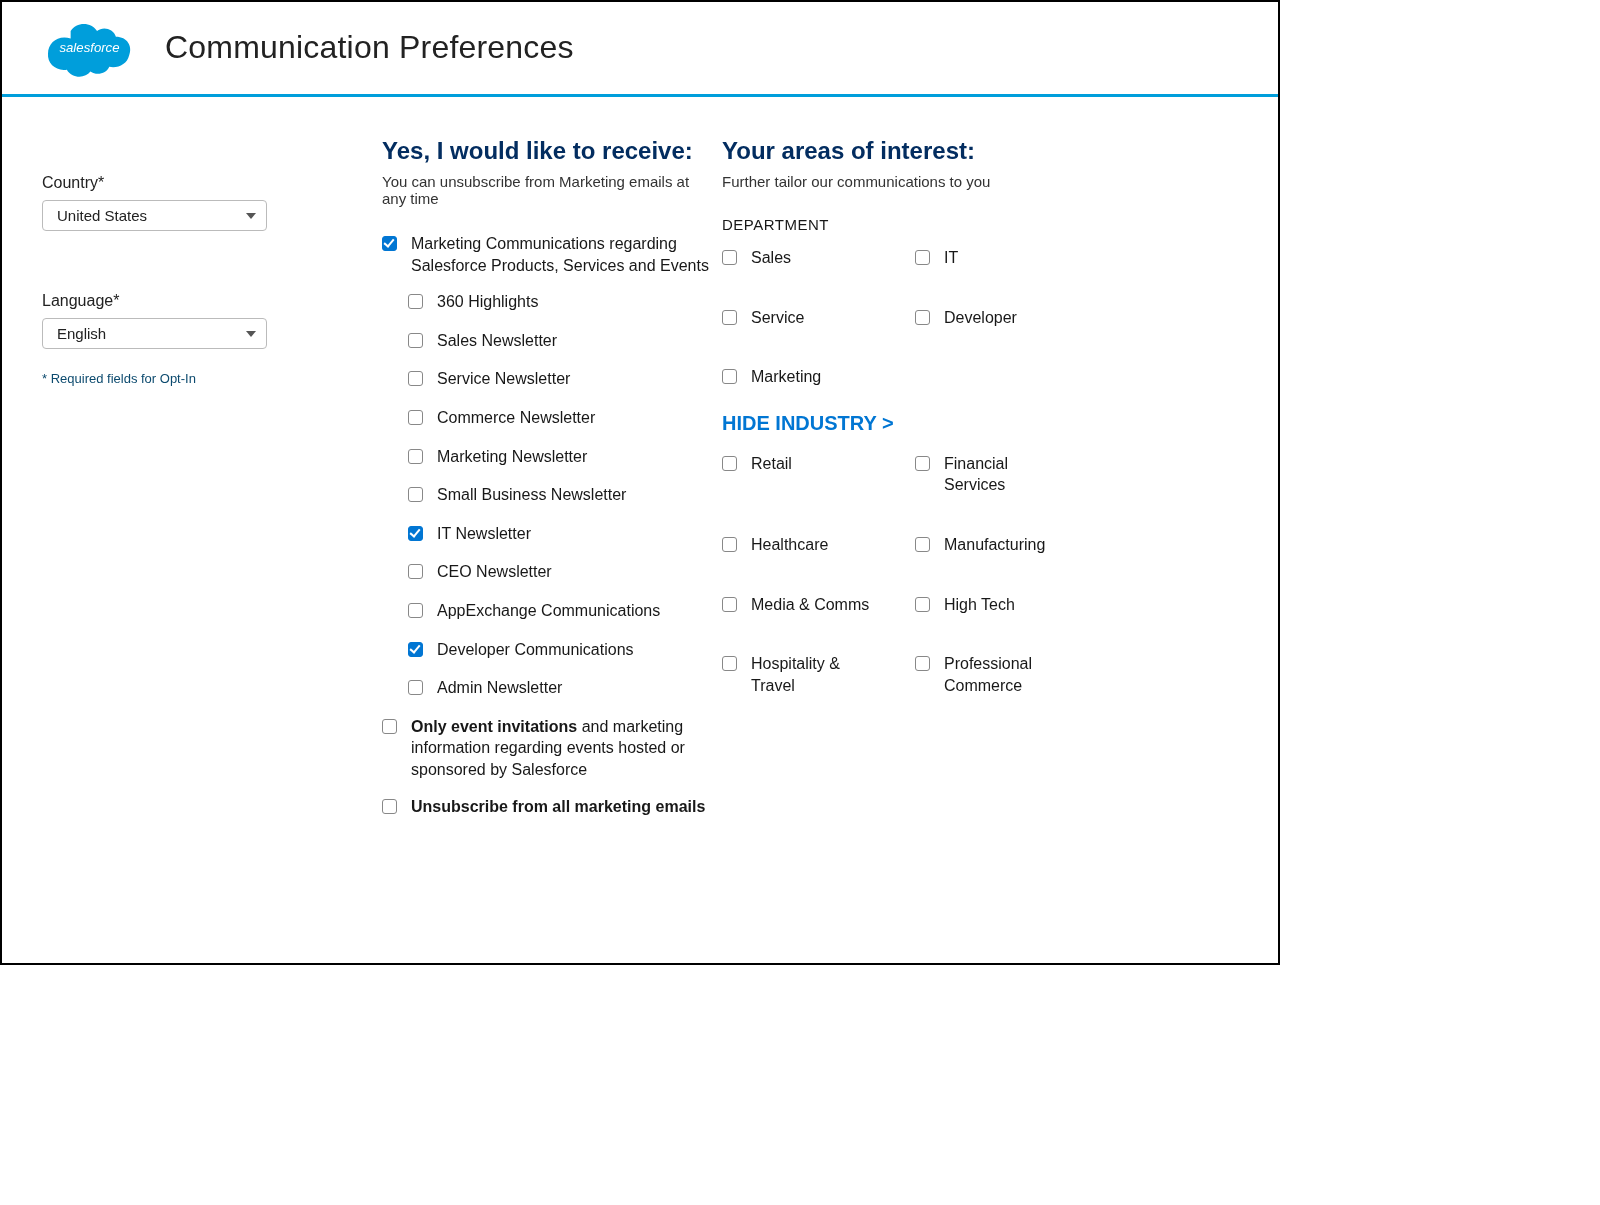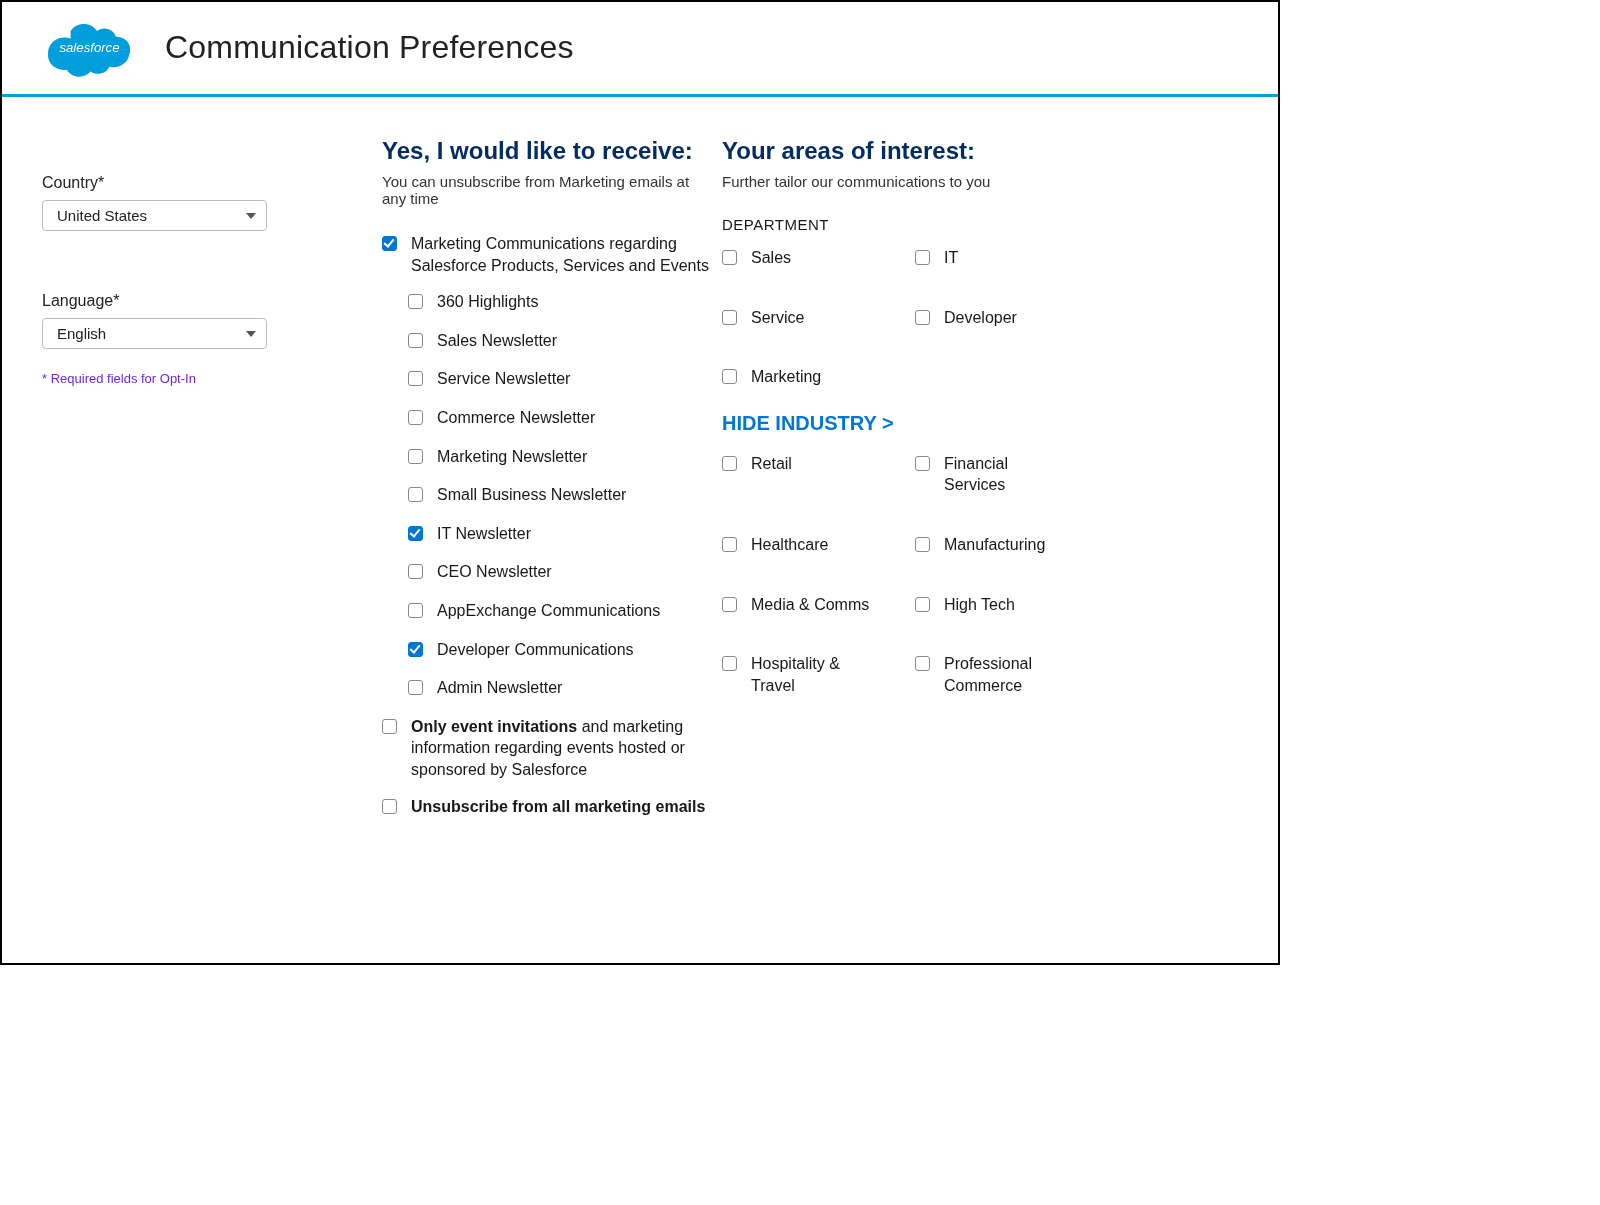--- a/index.html
+++ b/index.html
@@ -68,21 +68,21 @@
     position: absolute;
     right: 10px;
     top: 50%;
     width: 0; height: 0;
     border-left: 5px solid transparent;
     border-right: 5px solid transparent;
     border-top: 6px solid #555;
     transform: translateY(-50%);
   }
   .spacer-24 { height: 24px; }
-  .req-note { font-size: 13px; color: #6d28d9; margin-top: 22px; }
+  .req-note { font-size: 13px; color: #0c4a6e; margin-top: 22px; }
 
   .section-title {
     font-size: 24px;
     font-weight: 700;
     color: #032D60;
     margin-bottom: 8px;
   }
   .section-sub {
     font-size: 15px;
     color: #333;

